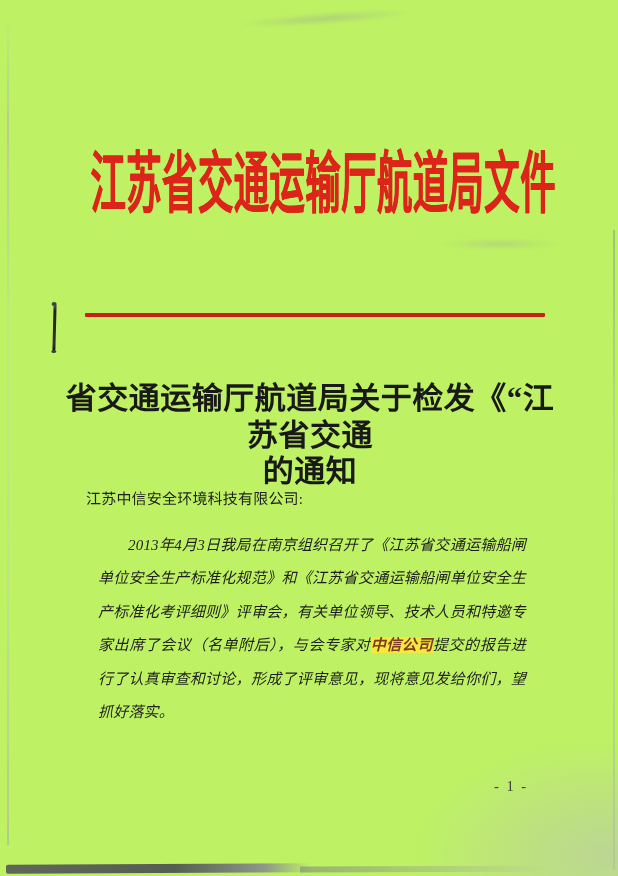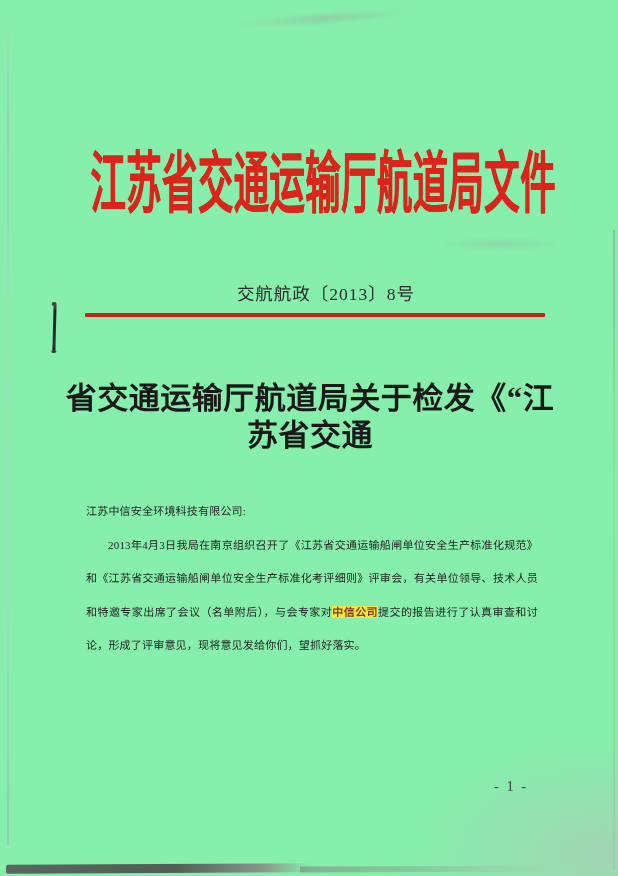--- a/index.html
+++ b/index.html
@@ -5,21 +5,21 @@
   html, body { margin: 0; padding: 0; }
   body {
     width: 618px; height: 876px;
     background: #ffffff;
     font-family: "Liberation Serif", "DejaVu Serif", serif;
     overflow: hidden;
   }
   .page {
     position: relative;
     width: 618px; height: 876px;
-    background: #86efac;
+    background: #bef264;
     overflow: hidden;
   }
 
   
   .edge-left {
     position: absolute; left: 7px; top: 25px; width: 2px; height: 820px;
     background: linear-gradient(to bottom, rgba(190,198,194,.15), rgba(170,180,176,.55) 12%, rgba(190,198,194,.25) 35%, rgba(190,198,194,.35) 70%, rgba(160,170,166,.5));
   }
   .edge-right {
     position: absolute; right: 3px; top: 230px; width: 2px; height: 640px;
@@ -85,28 +85,29 @@
   
   .doc-title {
     position: absolute; left: 60px; width: 500px; top: 381px;
     text-align: center; color: #191919;
     font-size: 31px; font-weight: bold; line-height: 36.5px;
     letter-spacing: 0.5px;
   }
 
   
   .body-text {
-    position: absolute; left: 86px; width: 452px; top: 495px;
-    font-size: 11px; line-height: 33.5px; color: #1f1f1f;
+    position: absolute; left: 86px; width: 452px; top: 483px;
+    font-size: 15px; line-height: 33.5px; color: #1f1f1f;
     letter-spacing: 0.2px;
   }
   .salutation { margin: 0; }
   .para {
-    margin: 0; text-indent: 2em;
+    margin: 12px; text-indent: 2em;
     text-align: justify;
+    font-style: italic;
   }
   .hl {
     background: #f6e93b;
     color: #7d3a27;
     font-weight: bold;
   }
 
   
   .page-number {
     position: absolute; left: 494px; top: 778px;
@@ -122,26 +123,26 @@
   <div class="edge-right"></div>
   <div class="smudge-top"></div>
   <div class="smudge-top2"></div>
   <div class="shadow-bottom-right"></div>
   <div class="bottom-bar"></div>
   <div class="bottom-bar-tail"></div>
   <div class="binding-mark"></div>
 
   <div class="org-title">江苏省交通运输厅航道局文件</div>
 
-  <div class="doc-number">交航航政〔2013〕8号</div>
 
   <div class="red-line"></div>
 
   <div class="doc-title">
     <div>省交通运输厅航道局关于检发《“江苏省交通</div>
+    <div>的通知</div>
   </div>
 
   <div class="body-text">
     <p class="salutation">江苏中信安全环境科技有限公司:</p>
     <p class="para"><span>2013年4月3日我局在南京组织召开了《江苏省交通运输船闸单位安全生产标准化规范》和《江苏省交通运输船闸单位安全生产标准化考评细则》评审会，有关单位领导、技术人员和特邀专家出席了会议（名单附后），与会专家对</span><span class="hl">中信公司</span><span>提交的报告进行了认真审查和讨论，形成了评审意见，现将意见发给你们，望抓好落实。</span></p>
   </div>
 
   <div class="page-number">- 1 -</div>
 
 </div>

